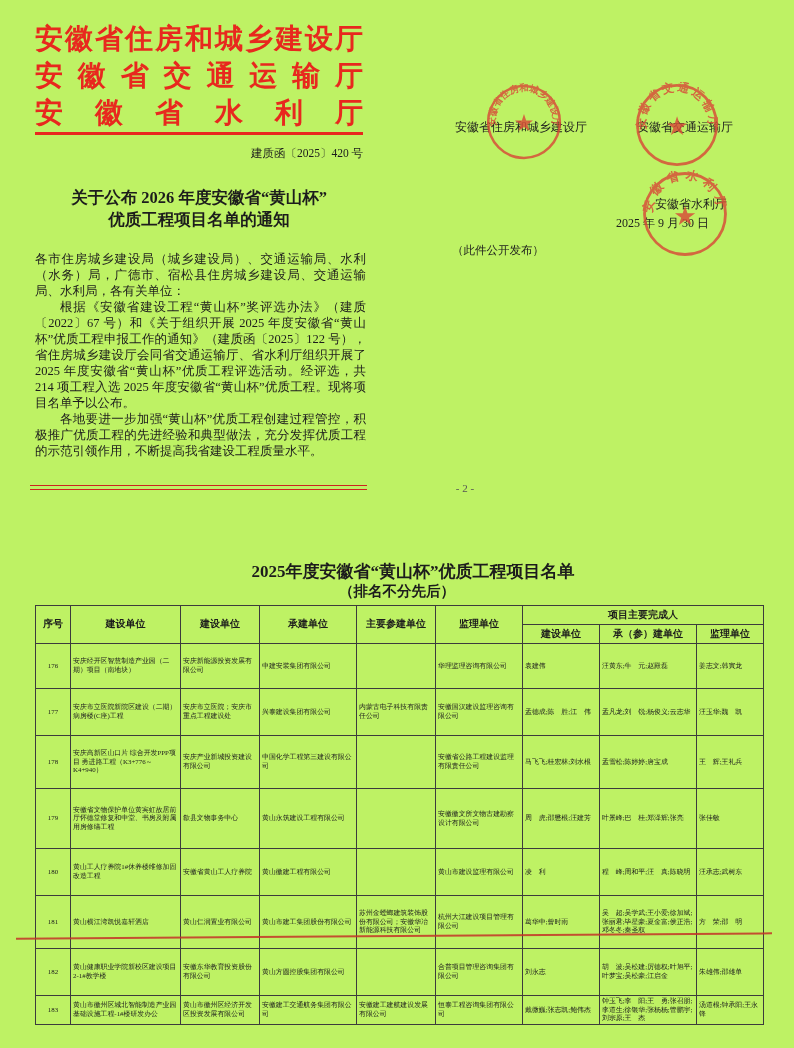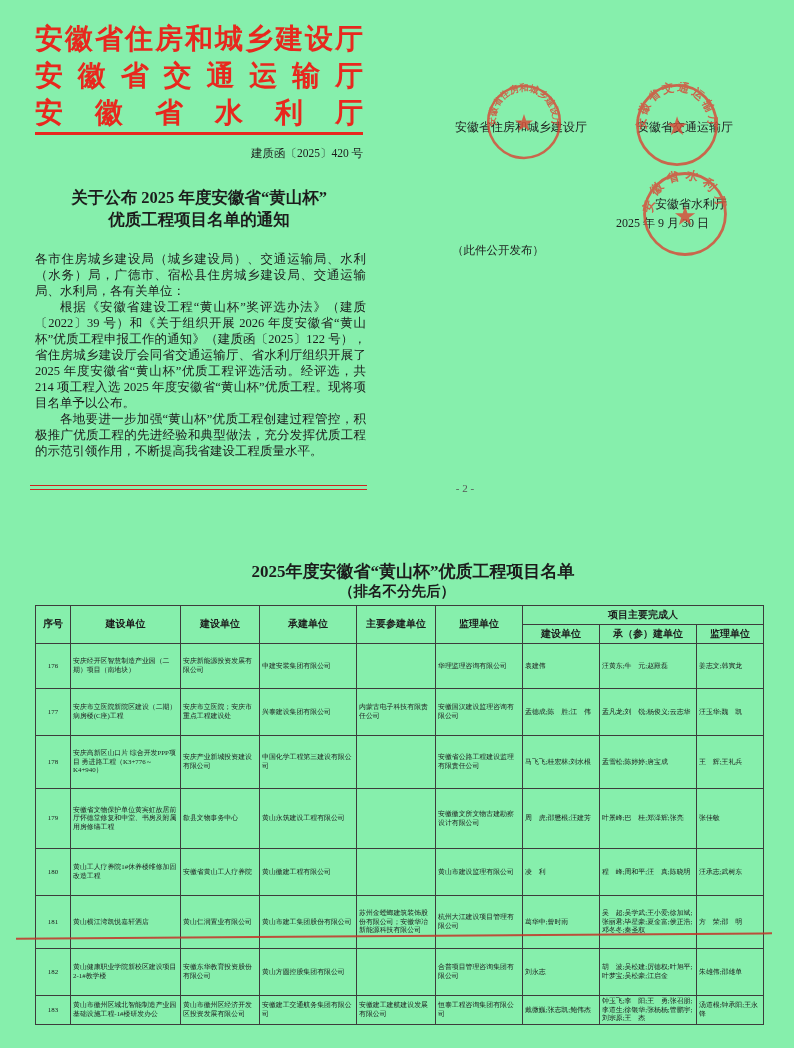--- a/index.html
+++ b/index.html
@@ -1,17 +1,17 @@
 <!DOCTYPE html>
 <html><head>
 <meta charset="utf-8">
 <style>
   html,body{margin:0;padding:0;background:#ffffff;}
   .page{
-    position:relative;width:794px;height:1048px;background:#86efac;overflow:hidden;
+    position:relative;width:794px;height:1048px;background:#bef264;overflow:hidden;
     font-family:"Liberation Serif","DejaVu Serif",serif;color:#1c1c1c;
   }
   
   .masthead{position:absolute;left:35px;top:20px;width:328px;}
   .masthead-line{
     font-weight:bold;font-size:28px;line-height:37px;color:#e8281e;
     text-align:justify;text-align-last:justify;text-justify:inter-character;
     font-family:"Liberation Serif","DejaVu Serif",serif;
   }
   .masthead-rule{position:absolute;left:35px;top:132px;width:328px;height:3px;background:#e8281e;}
@@ -56,27 +56,27 @@
   <div class="masthead">
     <div class="masthead-line">安徽省住房和城乡建设厅</div>
     <div class="masthead-line">安徽省交通运输厅</div>
     <div class="masthead-line">安徽省水利厅</div>
   </div>
   <div class="masthead-rule"></div>
 
   <div class="doc-number">建质函〔2025〕420 号</div>
 
   <div class="doc-title">
-    <div>关于公布 2025 年度安徽省“黄山杯”</div>
+    <div>关于公布 2026 年度安徽省“黄山杯”</div>
     <div>优质工程项目名单的通知</div>
   </div>
 
   <div class="doc-body">
     <p>各市住房城乡建设局（城乡建设局）、交通运输局、水利（水务）局，广德市、宿松县住房城乡建设局、交通运输局、水利局，各有关单位：</p>
-    <p class="indent">根据《安徽省建设工程“黄山杯”奖评选办法》（建质〔2022〕39 号）和《关于组织开展 2026 年度安徽省“黄山杯”优质工程申报工作的通知》（建质函〔2025〕122 号），省住房城乡建设厅会同省交通运输厅、省水利厅组织开展了 2025 年度安徽省“黄山杯”优质工程评选活动。经评选，共 214 项工程入选 2025 年度安徽省“黄山杯”优质工程。现将项目名单予以公布。</p>
+    <p class="indent">根据《安徽省建设工程“黄山杯”奖评选办法》（建质〔2022〕67 号）和《关于组织开展 2025 年度安徽省“黄山杯”优质工程申报工作的通知》（建质函〔2025〕122 号），省住房城乡建设厅会同省交通运输厅、省水利厅组织开展了 2025 年度安徽省“黄山杯”优质工程评选活动。经评选，共 214 项工程入选 2025 年度安徽省“黄山杯”优质工程。现将项目名单予以公布。</p>
     <p class="indent">各地要进一步加强“黄山杯”优质工程创建过程管控，积极推广优质工程的先进经验和典型做法，充分发挥优质工程的示范引领作用，不断提高我省建设工程质量水平。</p>
   </div>
 
   <div class="red-double-line"></div>
 
 
   <div class="sign sign1">安徽省住房和城乡建设厅</div>
   <div class="sign sign2">安徽省交通运输厅</div>
   <div class="sign sign3">安徽省水利厅</div>
   <div class="doc-date">2025 年 9 月 30 日</div>

